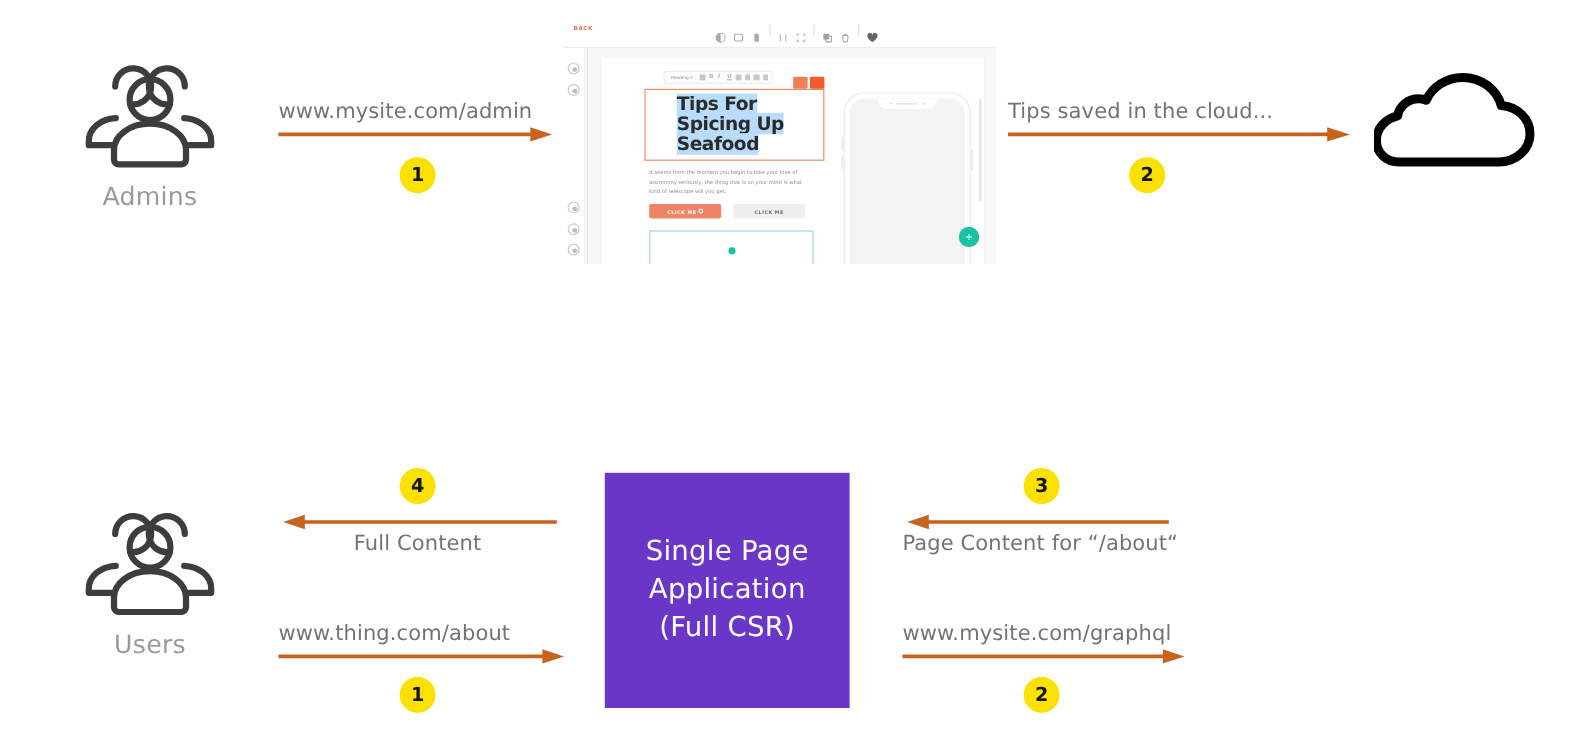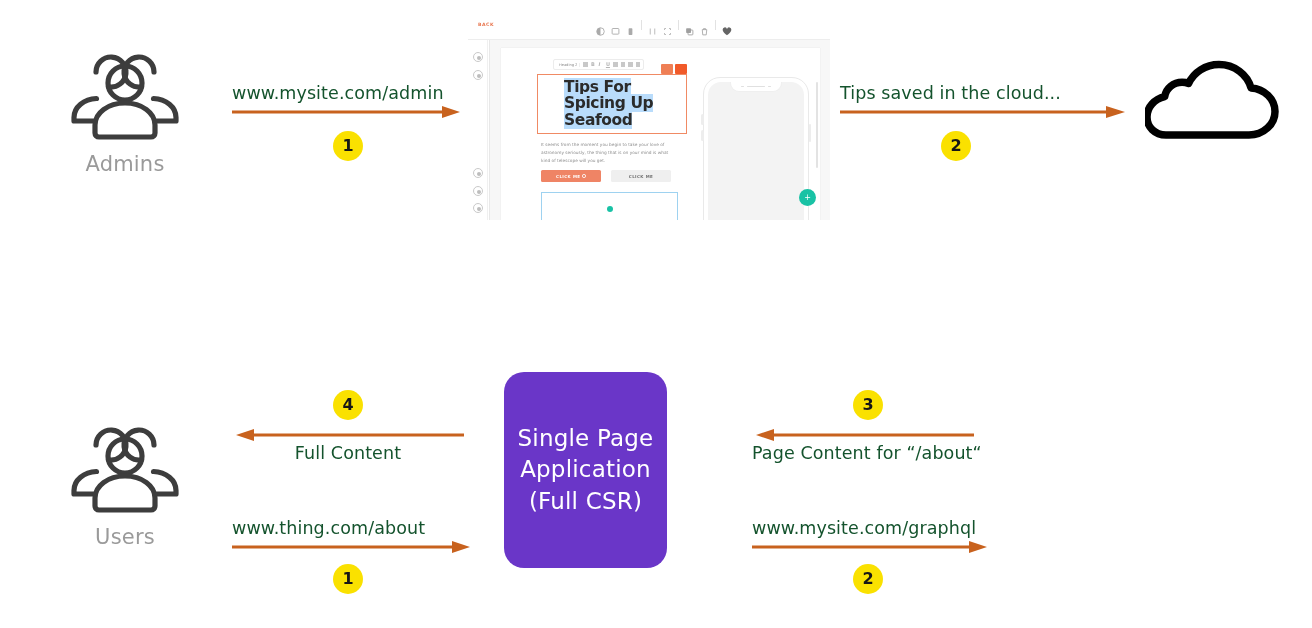--- a/index.html
+++ b/index.html
@@ -16,21 +16,21 @@
   .actor .glyph { display: block; }
   .actor .caption {
     font-size: 21px; color: #9a9a9a; letter-spacing: .2px;
     margin-top: 6px; text-align: left;
   }
 
   
   .flow { position: absolute; }
   .flow .lbl {
     position: absolute; left: 0; width: 100%;
-    font-size: 17.5px; color: #14532d; white-space: nowrap;
+    font-size: 17.5px; color: #737373; white-space: nowrap;
     letter-spacing: .1px;
   }
   .flow .lbl.above { bottom: 100%; margin-bottom: 3px; }
   .flow .lbl.below { top: 100%; margin-top: 4px; }
   .flow .lbl.ctr { text-align: center; }
   .flow .lbl.lft { text-align: left; }
   .flow svg { display: block; overflow: visible; }
 
   
   .badge {
@@ -351,21 +351,21 @@
 
   <div class="flow" style="left:232px; top:541px; width:238px; height:10px;">
     <span class="lbl above lft">www.thing.com/about</span>
     <svg width="238" height="12">
       <line x1="0" y1="6" x2="222" y2="6" stroke="#c8621e" stroke-width="3"></line>
       <polygon points="220,0 238,6 220,12" fill="#c8621e"></polygon>
     </svg>
   </div>
   <div class="badge" style="left:333px; top:564px;">1</div>
 
-  <div class="node-box" style="left:504px; top:372px; width:163px; height:196px; background:#6a36c8;border-radius:20px;">
+  <div class="node-box" style="left:504px; top:394px; width:204px; height:196px; background:#6a36c8;">
     <span>Single Page
 Application
 (Full CSR)</span>
   </div>
 
   <div class="badge" style="left:853px; top:390px;">3</div>
   <div class="flow" style="left:752px; top:429px; width:222px; height:10px;">
     <svg width="222" height="12">
       <line x1="20" y1="6" x2="222" y2="6" stroke="#c8621e" stroke-width="3"></line>
       <polygon points="22,0 4,6 22,12" fill="#c8621e"></polygon>

